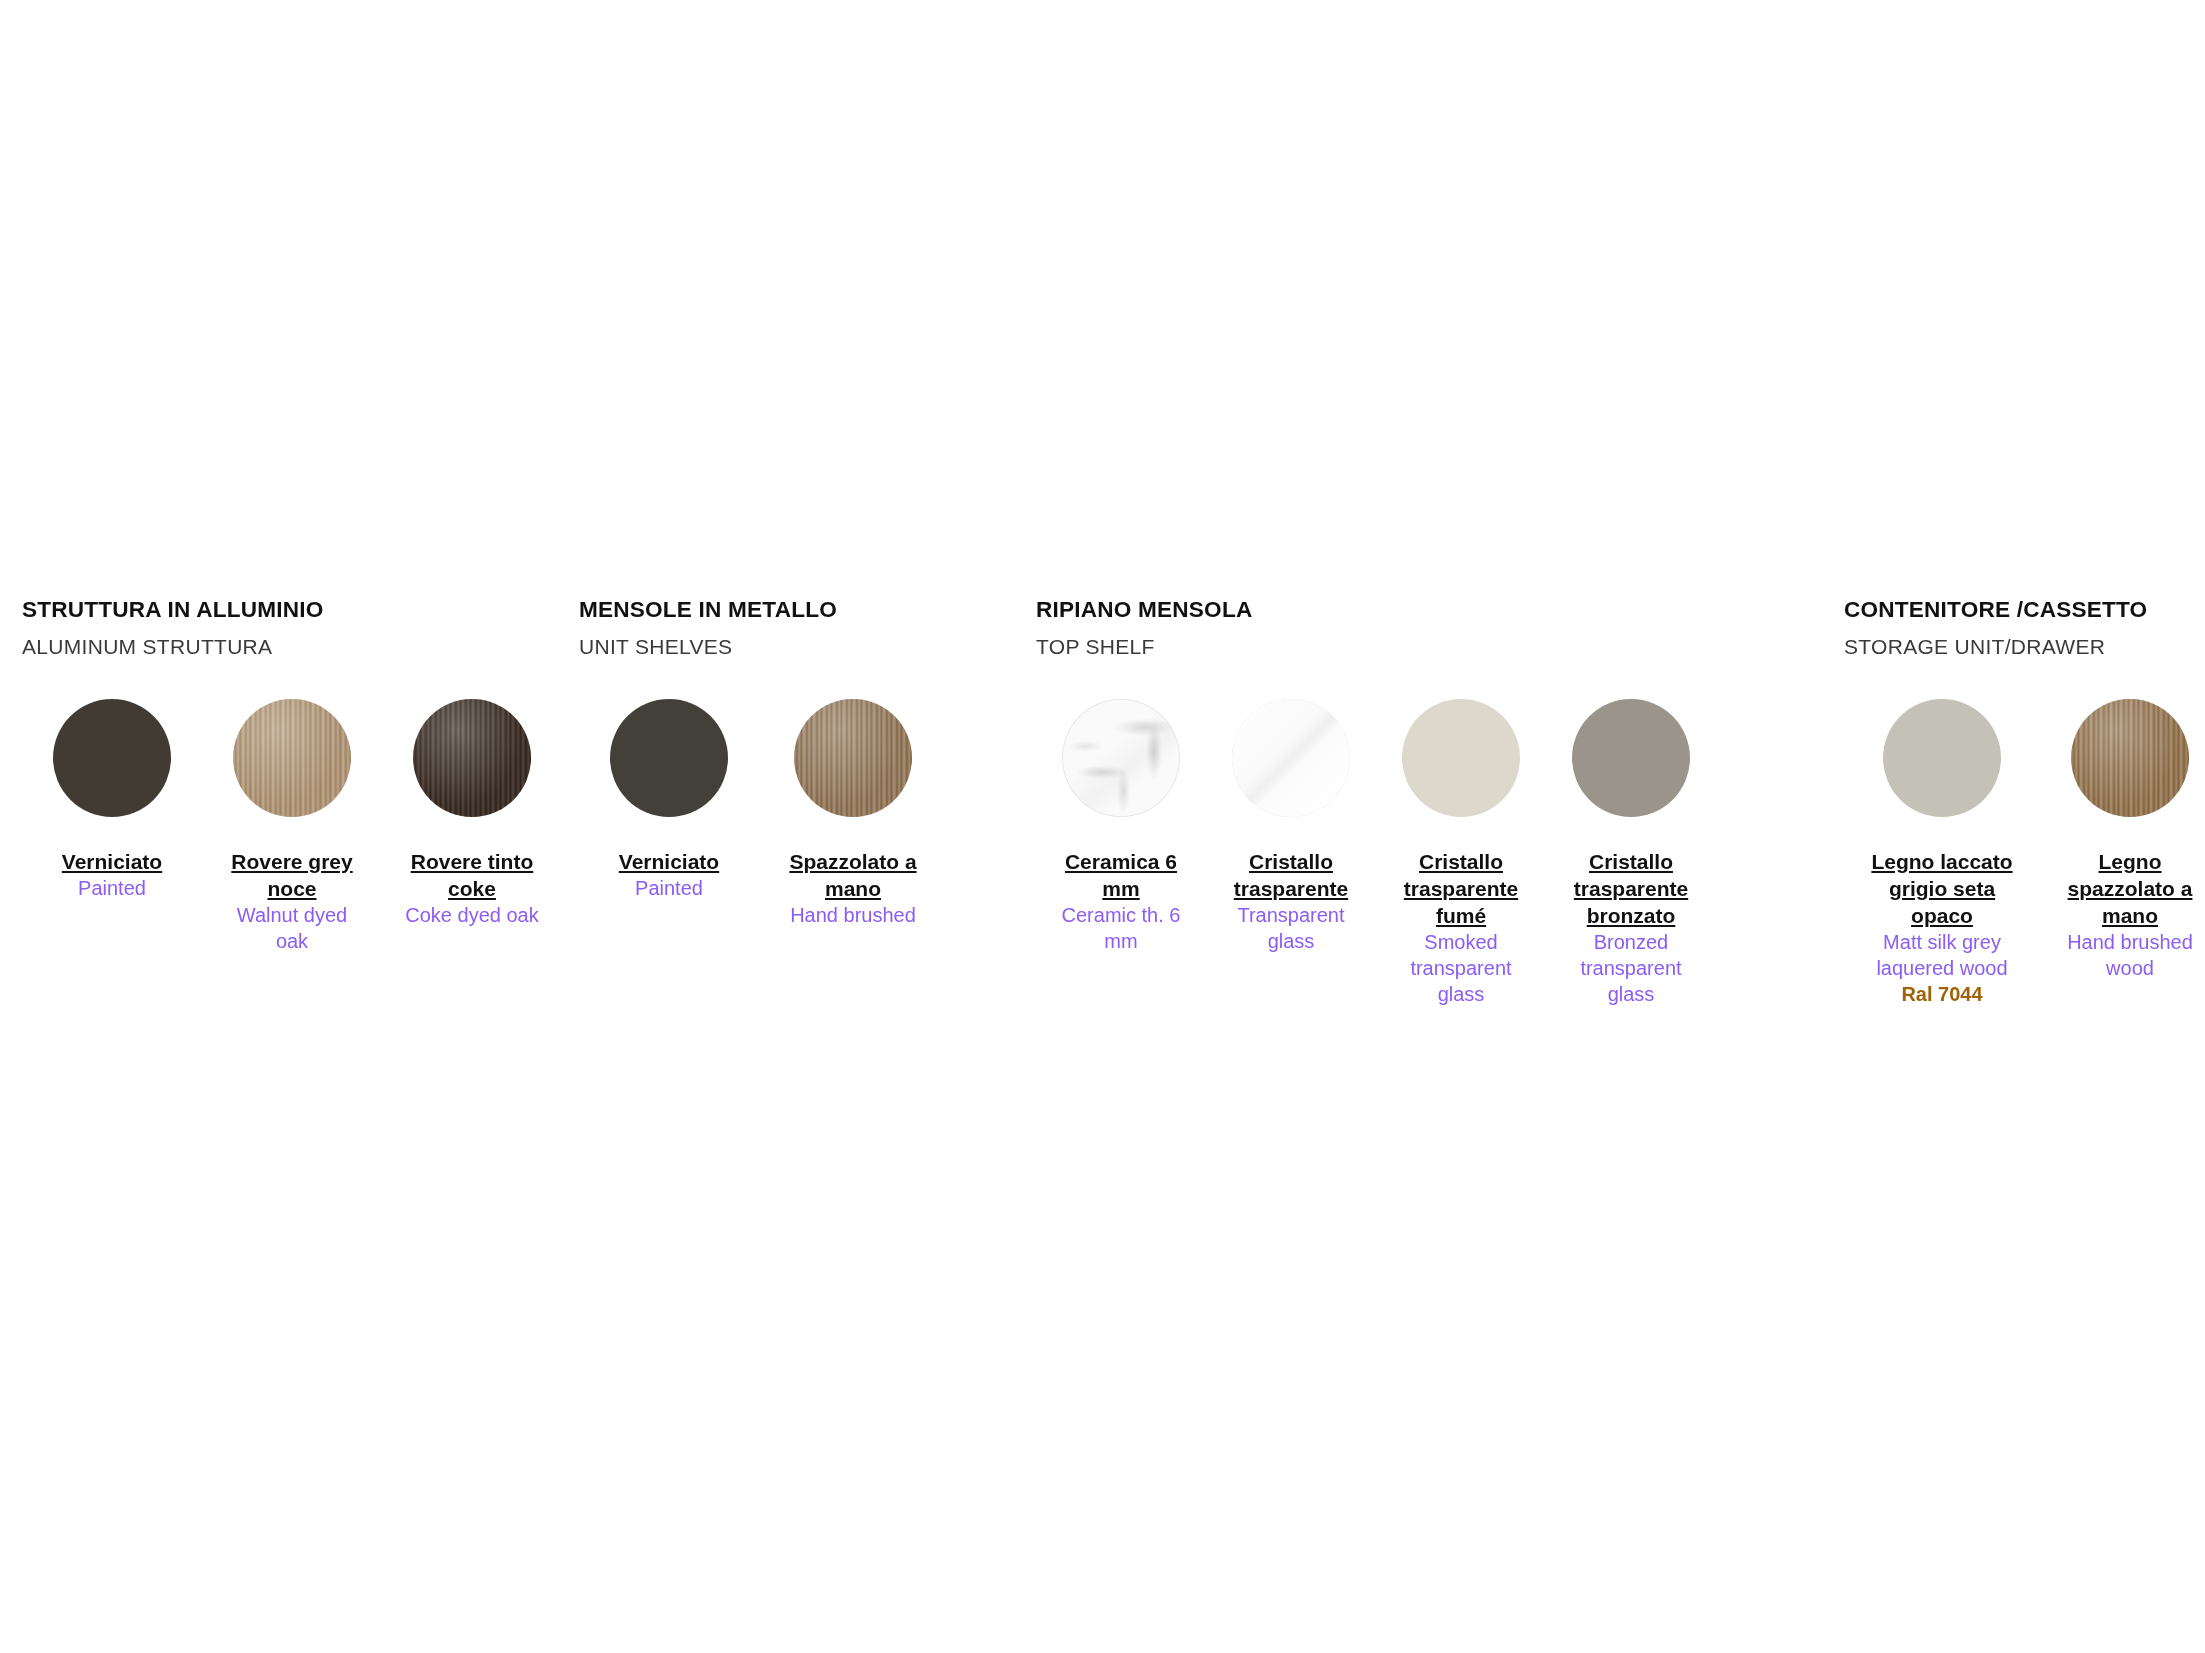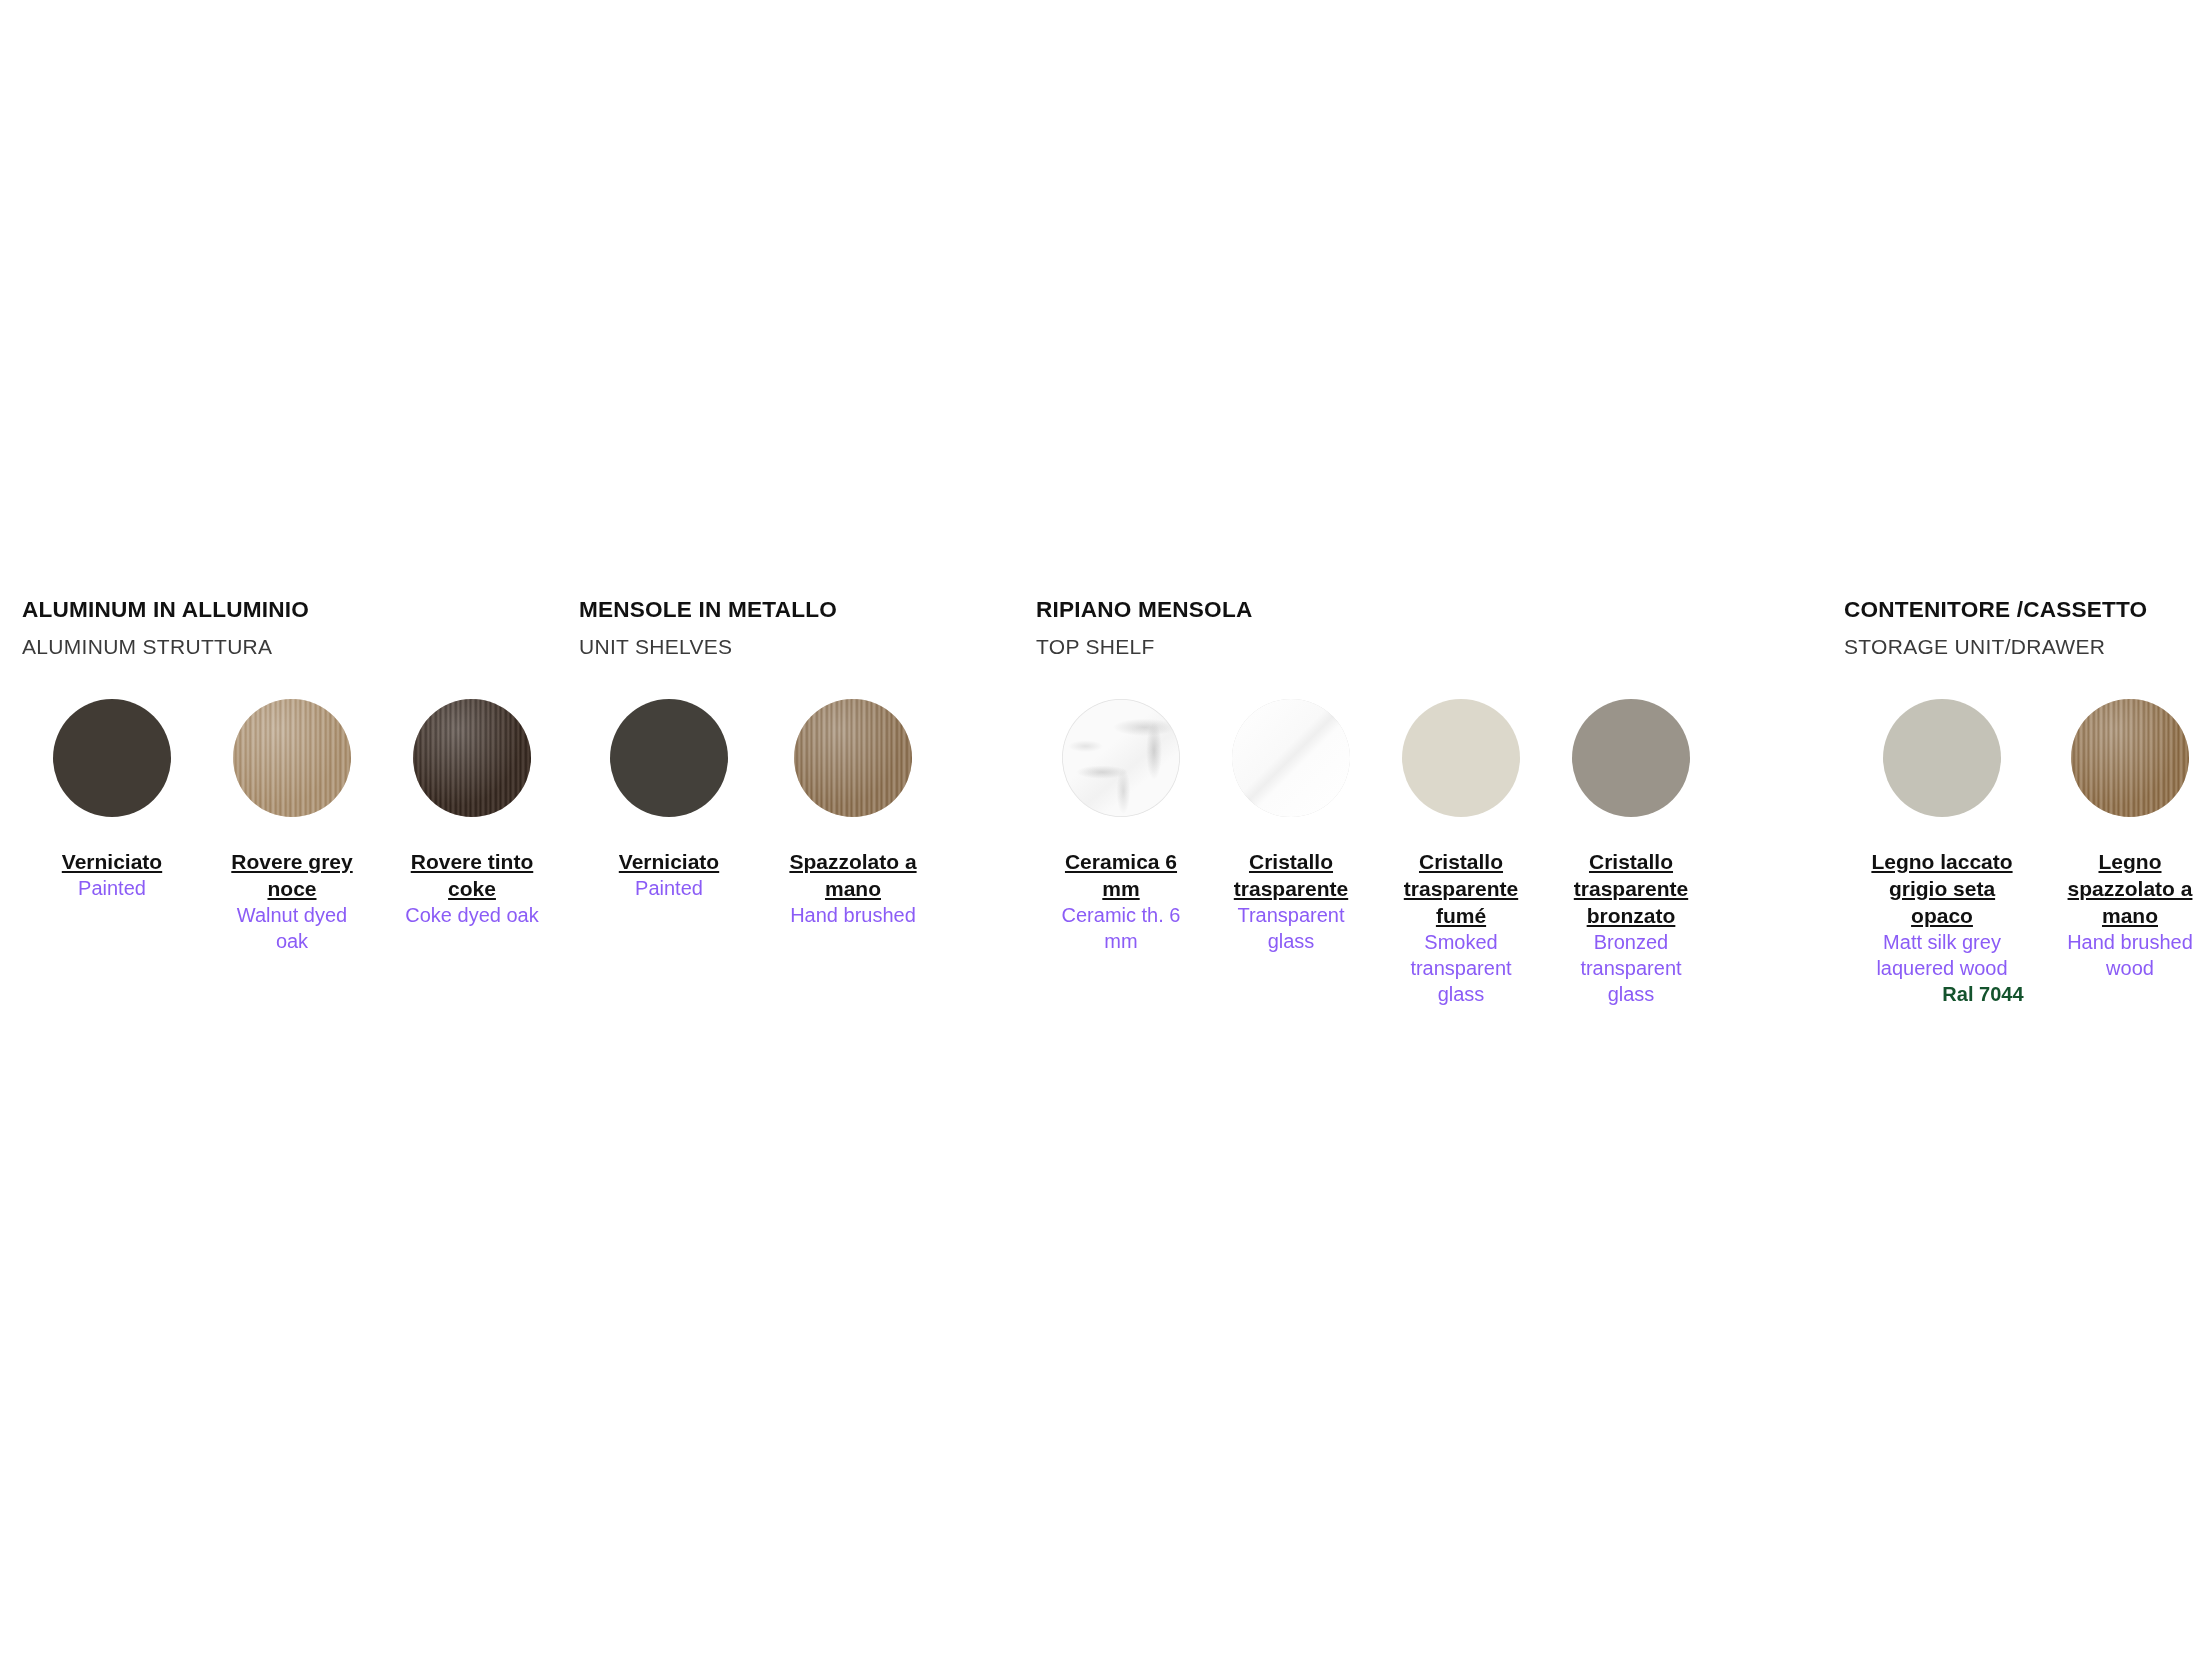--- a/index.html
+++ b/index.html
@@ -101,30 +101,30 @@
     margin-top:31px;
     text-align:center;
     line-height:1.30;
   }
   .cap-it{
     font-size:21px;font-weight:bold;color:#111;text-decoration:underline;
   }
   .cap-en{
     font-size:20px;font-weight:400;color:#8b5cf6;
   }
-  .cap-en.bold{font-weight:bold;color:#14532d;text-align:right;}
+  .cap-en.bold{font-weight:bold;color:#a16207;}
 </style>
 </head>
 <body>
 
 <div class="sheet">
 
 <div class="group" style="left: 22px;">
       <div class="group-head">
-        <div class="group-title">ALUMINUM IN ALLUMINIO</div>
+        <div class="group-title">STRUTTURA IN ALLUMINIO</div>
         <div class="group-sub">ALUMINUM STRUTTURA</div>
       </div>
       <div class="swatch-row">
         <div class="swatch-item" style="width:180px">
           <div class="swatch sw-solid" style="background:#413B34;"></div>
           <div class="cap" style="width:148px">
             <div class="cap-it">Verniciato</div>
             <div class="cap-en">Painted</div>
           </div>
         </div>

